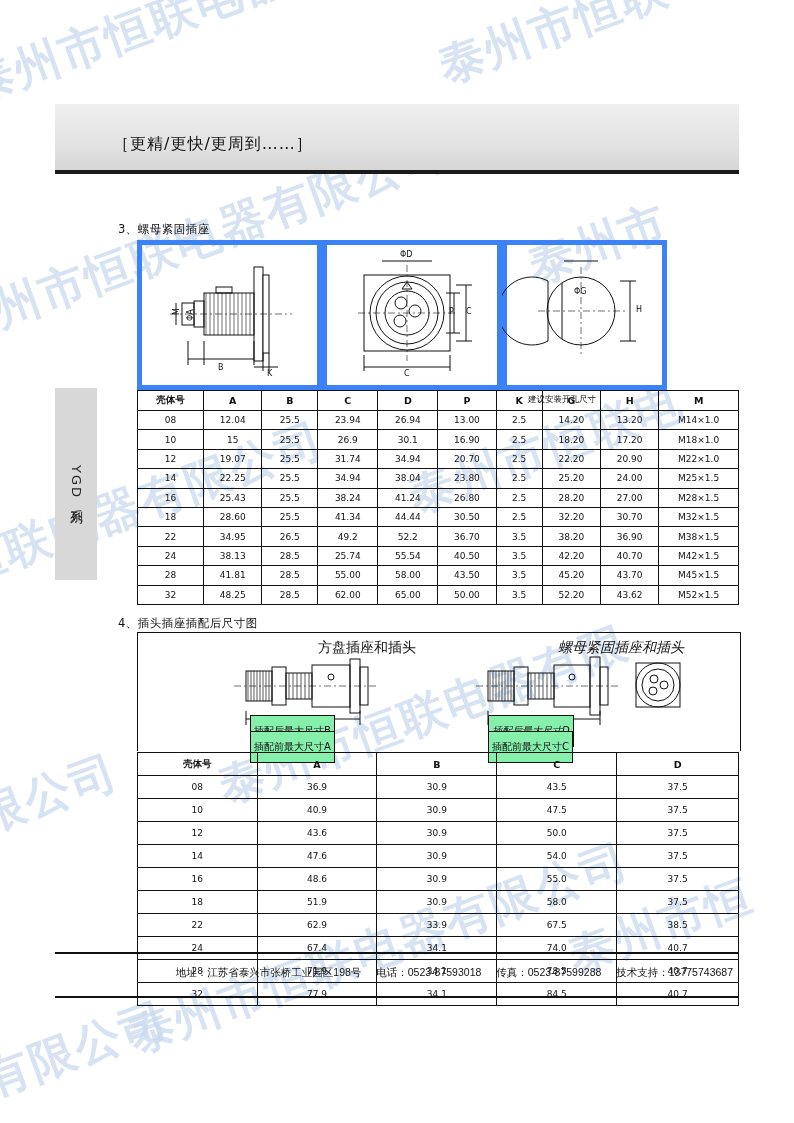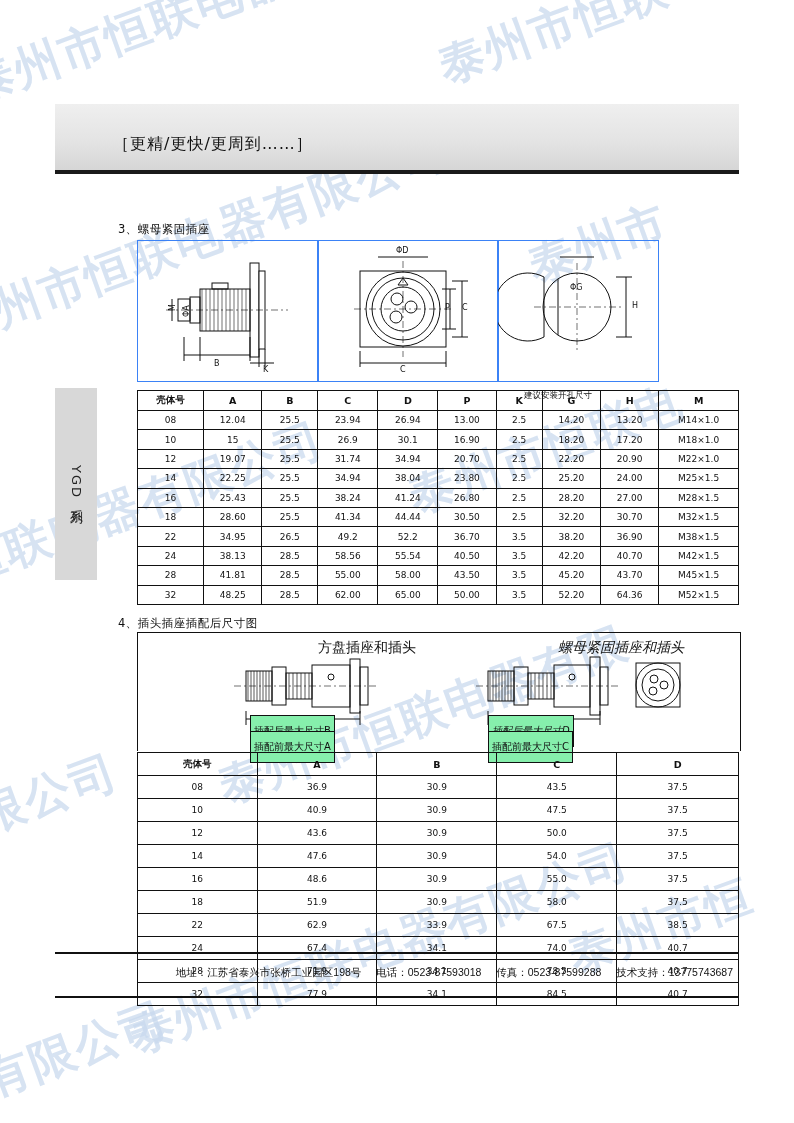--- a/index.html
+++ b/index.html
@@ -132,21 +132,21 @@
     color: #111;
     font-family: "DejaVu Sans", sans-serif;
     letter-spacing: 0.5px;
   }
   #sec1-title { left: 118px; top: 222px; }
   #sec2-title { left: 118px; top: 616px; text-align: center; }
 
   
   .draw-box {
     position: absolute;
-    border: 1px solid #3b82f6;
+    border: 5px solid #3b82f6;
     background: transparent;
   }
   #draw-1 { left: 137px; top: 240px; width: 180px; height: 140px; }
   #draw-2 { left: 317px; top: 240px; width: 180px; height: 140px; }
   #draw-3 { left: 497px; top: 240px; width: 160px; height: 140px; }
 
   .dimlabel {
     position: absolute;
     font-size: 8px;
     color: #111;
@@ -493,21 +493,21 @@
           <td>36.70</td>
           <td>3.5</td>
           <td>38.20</td>
           <td>36.90</td>
           <td>M38×1.5</td>
         </tr>
         <tr>
           <td>24</td>
           <td>38.13</td>
           <td>28.5</td>
-          <td>58.56</td>
+          <td>25.74</td>
           <td>55.54</td>
           <td>40.50</td>
           <td>3.5</td>
           <td>42.20</td>
           <td>40.70</td>
           <td>M42×1.5</td>
         </tr>
         <tr>
           <td>28</td>
           <td>41.81</td>
@@ -522,21 +522,21 @@
         </tr>
         <tr>
           <td>32</td>
           <td>48.25</td>
           <td>28.5</td>
           <td>62.00</td>
           <td>65.00</td>
           <td>50.00</td>
           <td>3.5</td>
           <td>52.20</td>
-          <td>64.36</td>
+          <td>43.62</td>
           <td>M52×1.5</td>
         </tr>
       </tbody>
   </table>
 
   <div class="sec-title" id="sec2-title">4、插头插座插配后尺寸图</div>
 
   <div id="mate-box">
     <div class="mate-cap" style="left:180px; top:6px;">方盘插座和插头</div>
     <div class="mate-cap" style="left:420px; top:6px;font-style:italic;">螺母紧固插座和插头</div>

